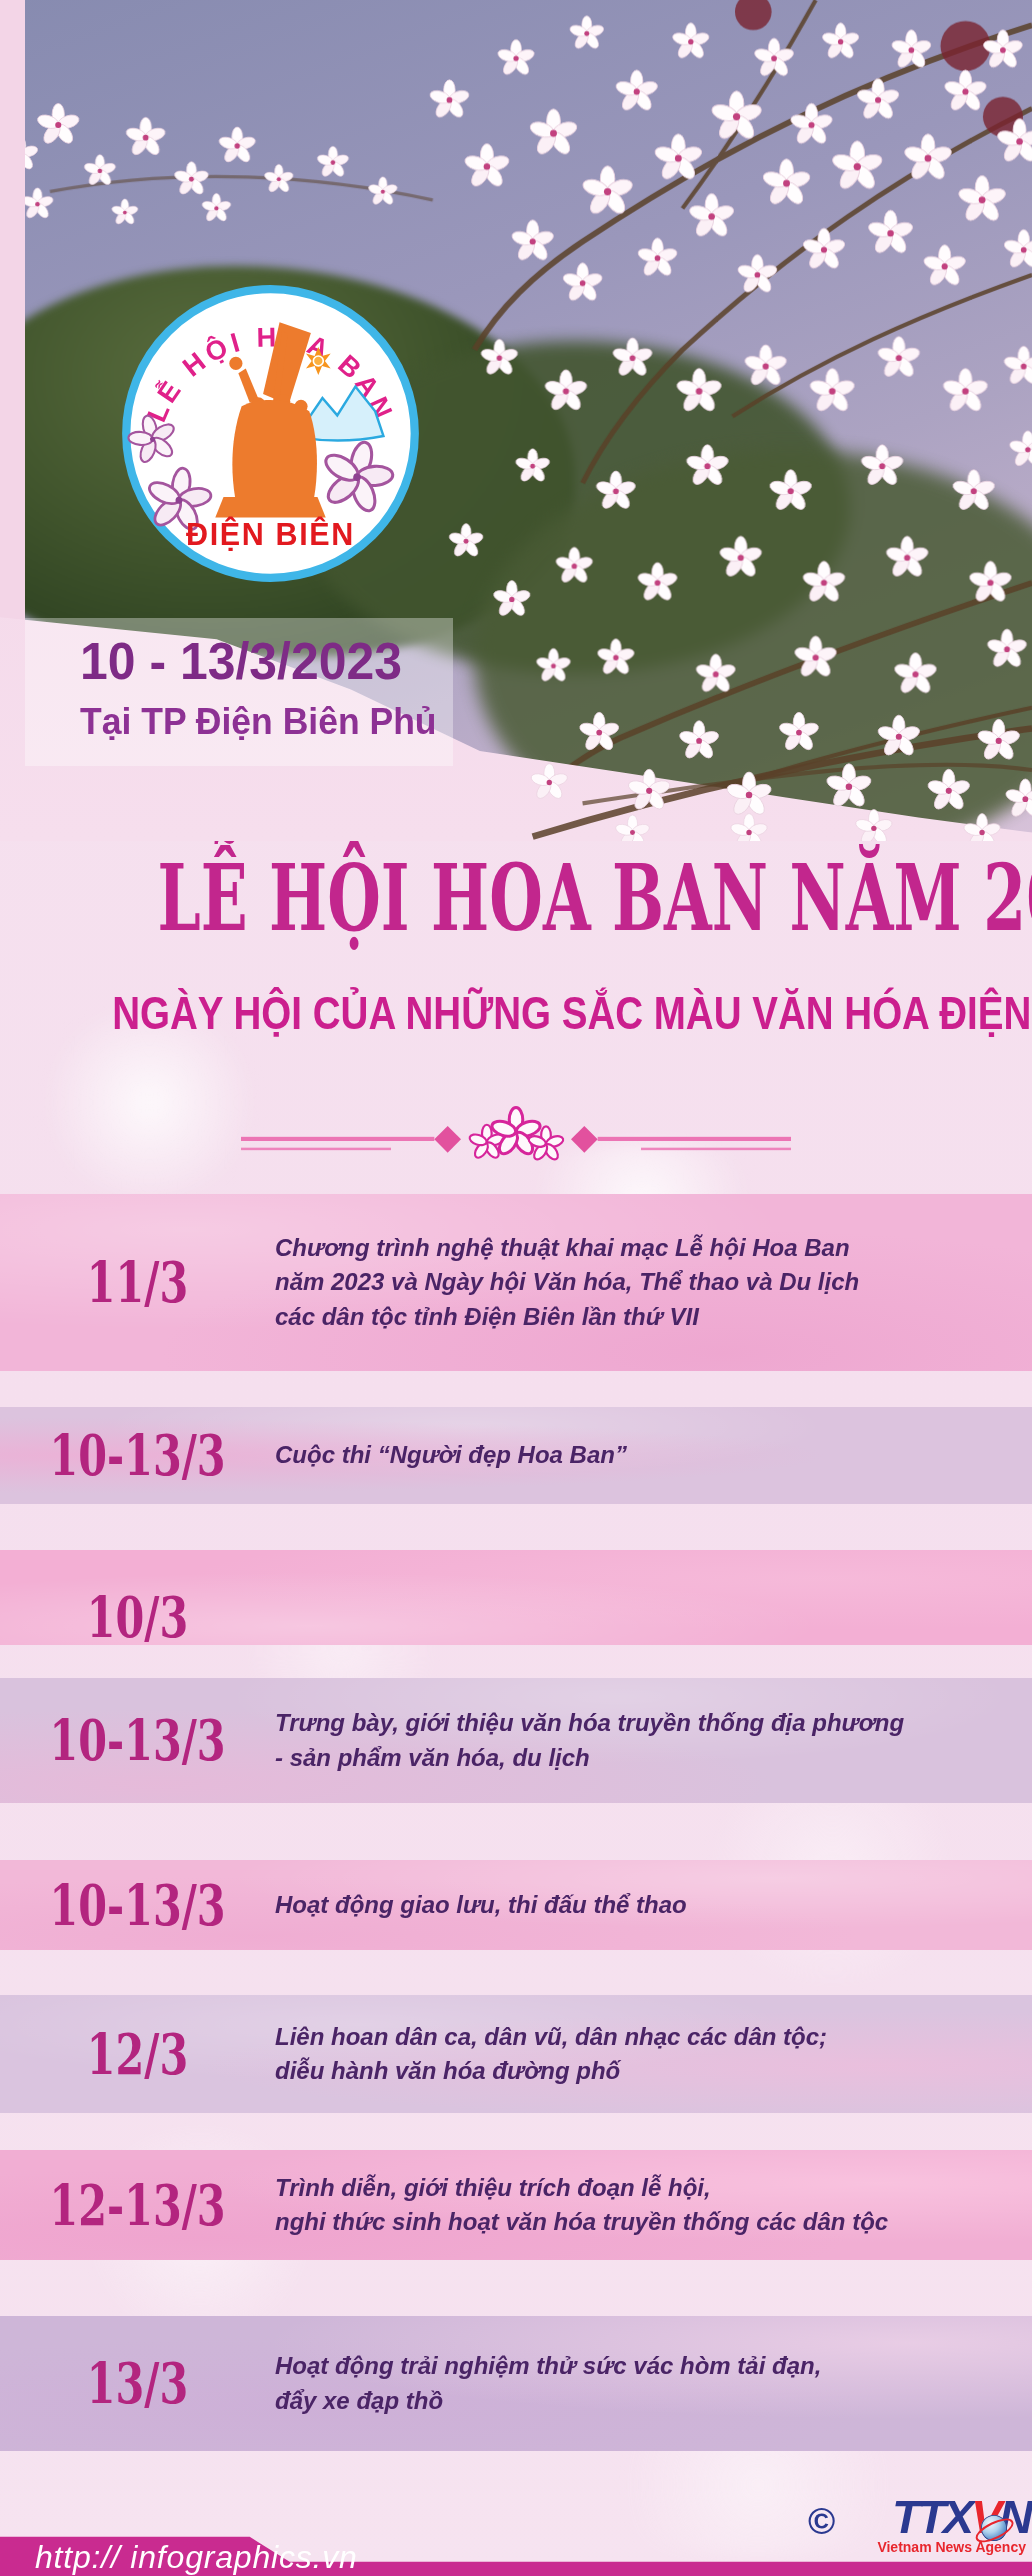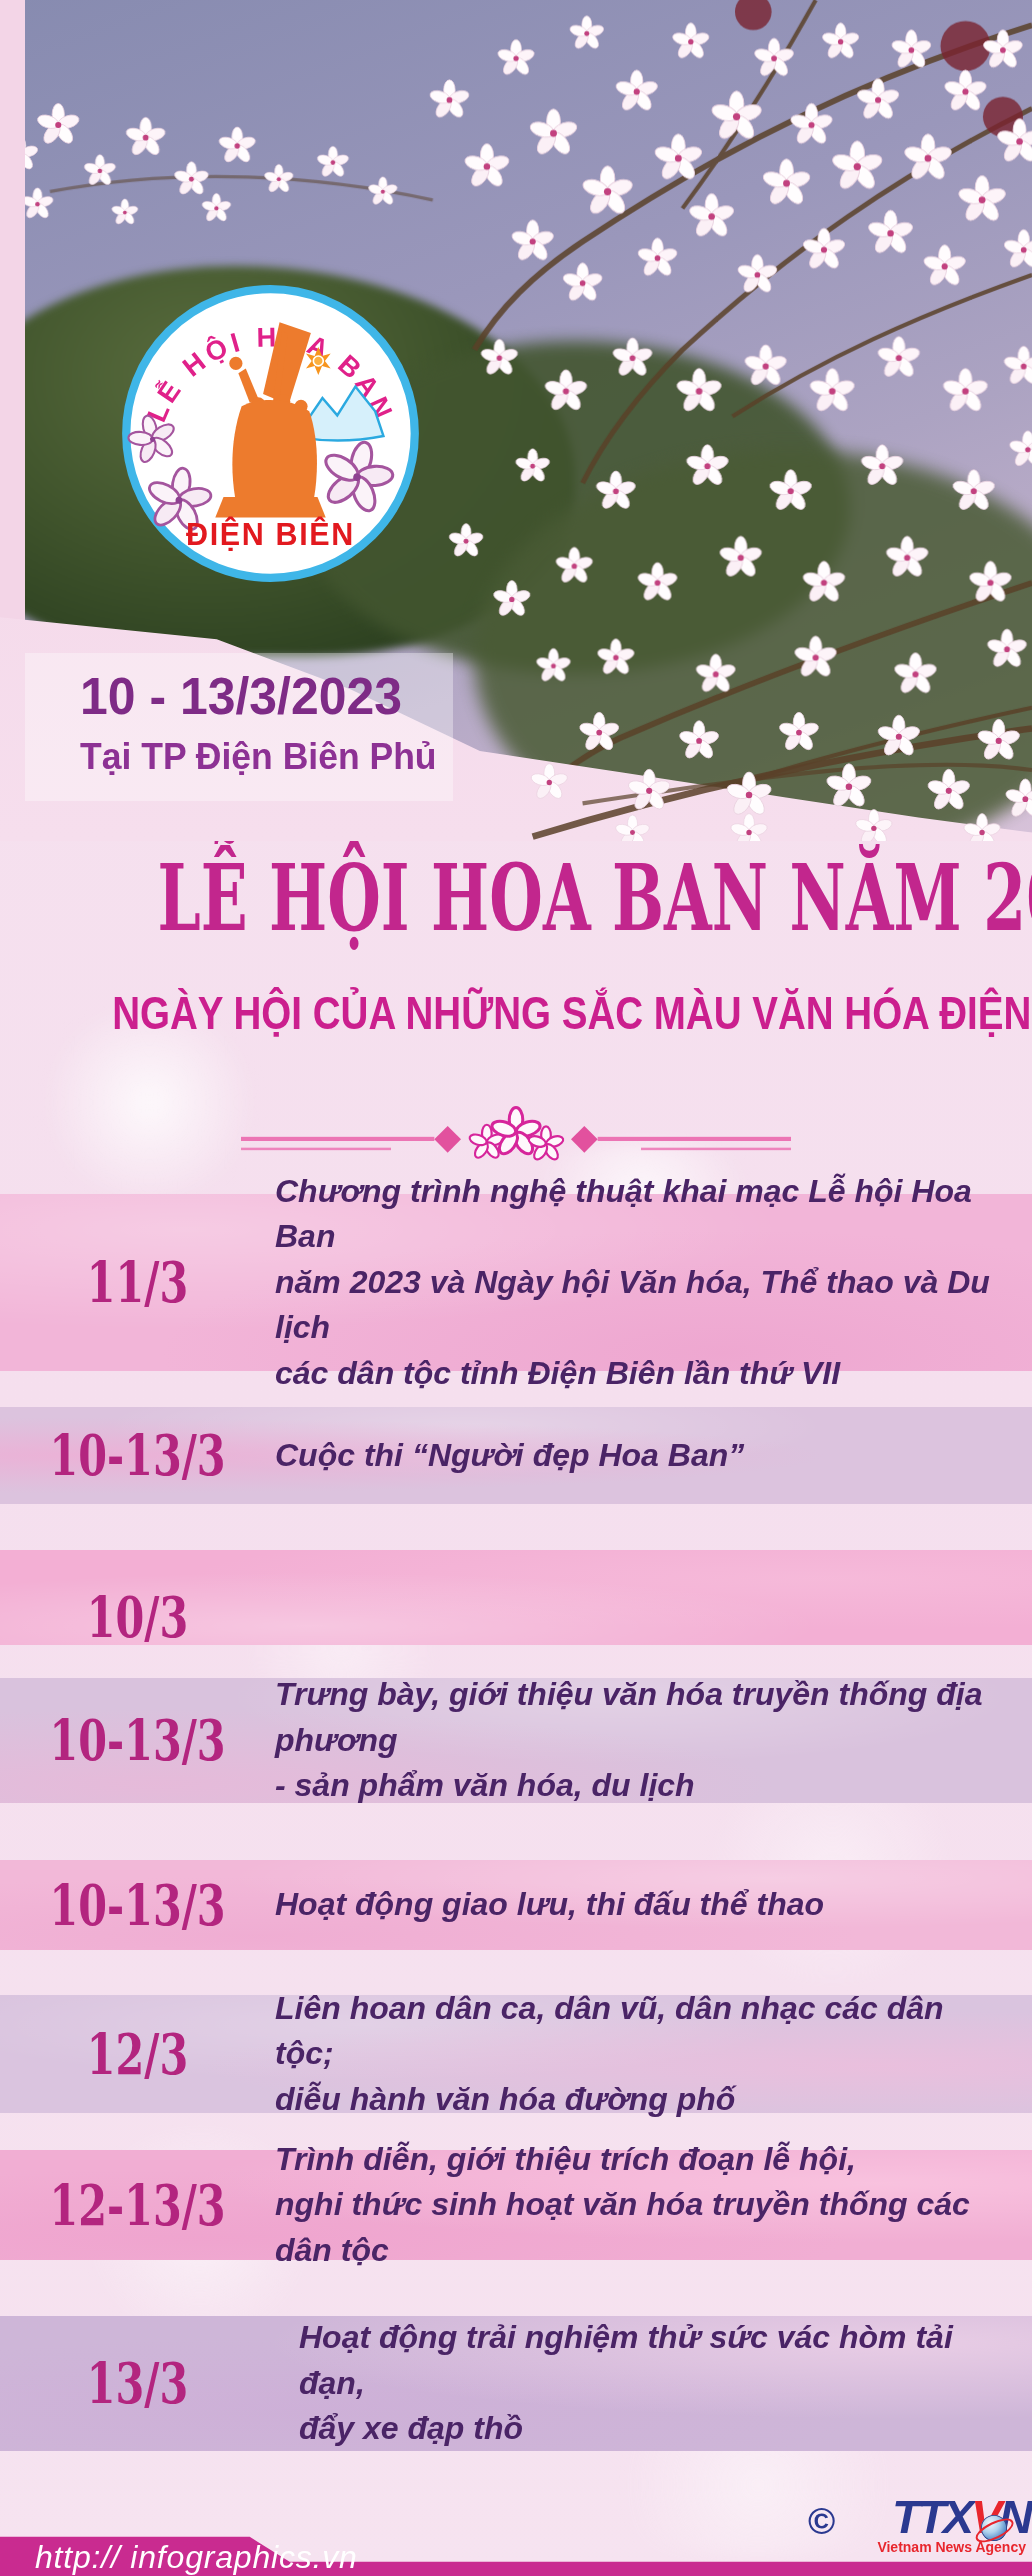--- a/index.html
+++ b/index.html
@@ -20,21 +20,21 @@
   .left-strip{position:absolute;left:0;top:0;width:25px;height:100%;background:#F3D5E7;z-index:4;}
   .wedge{position:absolute;inset:0;z-index:4;background:linear-gradient(180deg,#F3D4E7 0%,#F6DEED 100%);
     clip-path:polygon(0 73.4%,21% 76%,34% 82%,46.5% 89.3%,60% 91.8%,76% 94.8%,89% 97.2%,100% 99%,100% 100%,0 100%);}
   svg.blossoms-low{position:absolute;left:0;top:0;width:1032px;height:841px;z-index:5;}
 
   
   .logo{position:absolute;left:118px;top:281px;width:305px;height:305px;z-index:6;}
 
   
   .date-banner{position:absolute;left:25px;top:618px;width:428px;height:148px;z-index:6;
-    background:rgba(255,255,255,.35);box-sizing:border-box;padding:13.3px 0 0 55px;margin-top:35px;}
+    background:rgba(255,255,255,.35);box-sizing:border-box;padding:13.3px 0 0 55px;}
   .date-range{font-size:52px;font-weight:bold;color:#7E2B86;letter-spacing:0px;transform:scaleX(.96);transform-origin:left;}
   .date-loc{font-size:37px;font-weight:bold;color:#8D3194;margin-top:10px;transform:scaleX(.96);transform-origin:left;}
 
   
   .title{position:absolute;top:858px;left:0;width:100%;text-align:center;line-height:1;
     font-family:"DejaVu Serif","Liberation Serif",serif;font-weight:bold;font-size:81px;color:#C2268D;}
   .title>span{display:inline-block;transform:scale(.76,1.12);white-space:nowrap;}
   .subtitle{position:absolute;top:989px;left:0;width:100%;text-align:center;line-height:1;
     font-weight:bold;font-size:47px;color:#CB1F8E;}
   .subtitle>span{display:inline-block;transform:scaleX(.82);white-space:nowrap;}
@@ -42,21 +42,21 @@
   .divider{position:absolute;top:1106px;left:50%;transform:translateX(-50%);z-index:2;}
 
   
   .blob{position:absolute;border-radius:50%;z-index:0;filter:blur(8.3px);
     background:radial-gradient(circle,rgba(255,255,255,.8) 0%,rgba(255,255,255,0) 70%);}
 
   
   .row{position:absolute;left:0;width:1032px;display:flex;align-items:center;z-index:1;}
   .row .date{flex:0 0 275px;text-align:center;font-family:"DejaVu Serif","Liberation Serif",serif;
     font-weight:bold;font-size:47px;color:#B3257F;transform:scale(.88,1.18);}
-  .row .txt{flex:1;padding-right:35px;font-style:italic;font-weight:bold;font-size:32px;color:#4A2466;
+  .row .txt{flex:1;padding-right:35px;font-style:italic;font-weight:bold;font-size:24px;color:#4A2466;
     line-height:1.42;white-space:pre-line;}
   .row1{top:1194px;height:177px;background:
     radial-gradient(ellipse at 18% 20%,rgba(255,255,255,.30),transparent 50%),
     radial-gradient(ellipse at 70% 90%,rgba(233,150,199,.45),transparent 55%),#F2B5D8;}
   .row2{top:1407px;height:97px;background:
     radial-gradient(ellipse at 10% 50%,rgba(240,172,212,.75),transparent 55%),
     radial-gradient(ellipse at 45% 20%,rgba(255,255,255,.28),transparent 45%),#DCC3DE;}
   .row3{top:1550px;height:95px;background:
     radial-gradient(ellipse at 30% 80%,rgba(255,255,255,.30),transparent 50%),
     radial-gradient(ellipse at 80% 30%,rgba(248,196,223,.5),transparent 55%),#F3AFD4; align-items: flex-end;}
@@ -67,21 +67,21 @@
     radial-gradient(ellipse at 75% 20%,rgba(255,255,255,.30),transparent 50%),
     radial-gradient(ellipse at 25% 85%,rgba(236,160,204,.45),transparent 55%),#F2B8D8;}
   .row6{top:1995px;height:118px;background:
     radial-gradient(ellipse at 85% 60%,rgba(244,188,220,.6),transparent 55%),
     radial-gradient(ellipse at 35% 25%,rgba(255,255,255,.22),transparent 45%),#DAC4DF;}
   .row7{top:2150px;height:110px;background:
     radial-gradient(ellipse at 85% 30%,rgba(255,210,232,.55),transparent 55%),
     radial-gradient(ellipse at 20% 80%,rgba(236,150,200,.4),transparent 55%),#F1AED3;}
   .row8{top:2316px;height:135px;background:
     radial-gradient(ellipse at 88% 20%,rgba(250,220,238,.6),transparent 50%),
-    radial-gradient(ellipse at 30% 70%,rgba(205,170,215,.5),transparent 55%),#CEB6D8; gap: 24px;}
+    radial-gradient(ellipse at 30% 70%,rgba(205,170,215,.5),transparent 55%),#CEB6D8;}
 
   
   .footer-ribbon{position:absolute;left:0;top:2531px;width:1032px;height:45px;z-index:3;}
   .footer-url{position:absolute;left:35px;top:2539px;z-index:4;color:#ffffff;font-style:italic;
     font-size:32px;letter-spacing:0.8px;}
   .ttxvn{position:absolute;left:808px;top:2498px;width:218px;height:53px;z-index:3;}
   .ttxvn .cp{position:absolute;left:0;top:3.3px;font-size:37px;font-weight:bold;color:#2B3990;}
   .ttxvn .big{position:absolute;left:52px;top:-5px;font-size:47px;font-weight:bold;font-style:italic;
     letter-spacing:-3.3px;color:#2B3990;line-height:1;margin-left:32px;}
   .ttxvn .big .red{color:#E8262D;}

